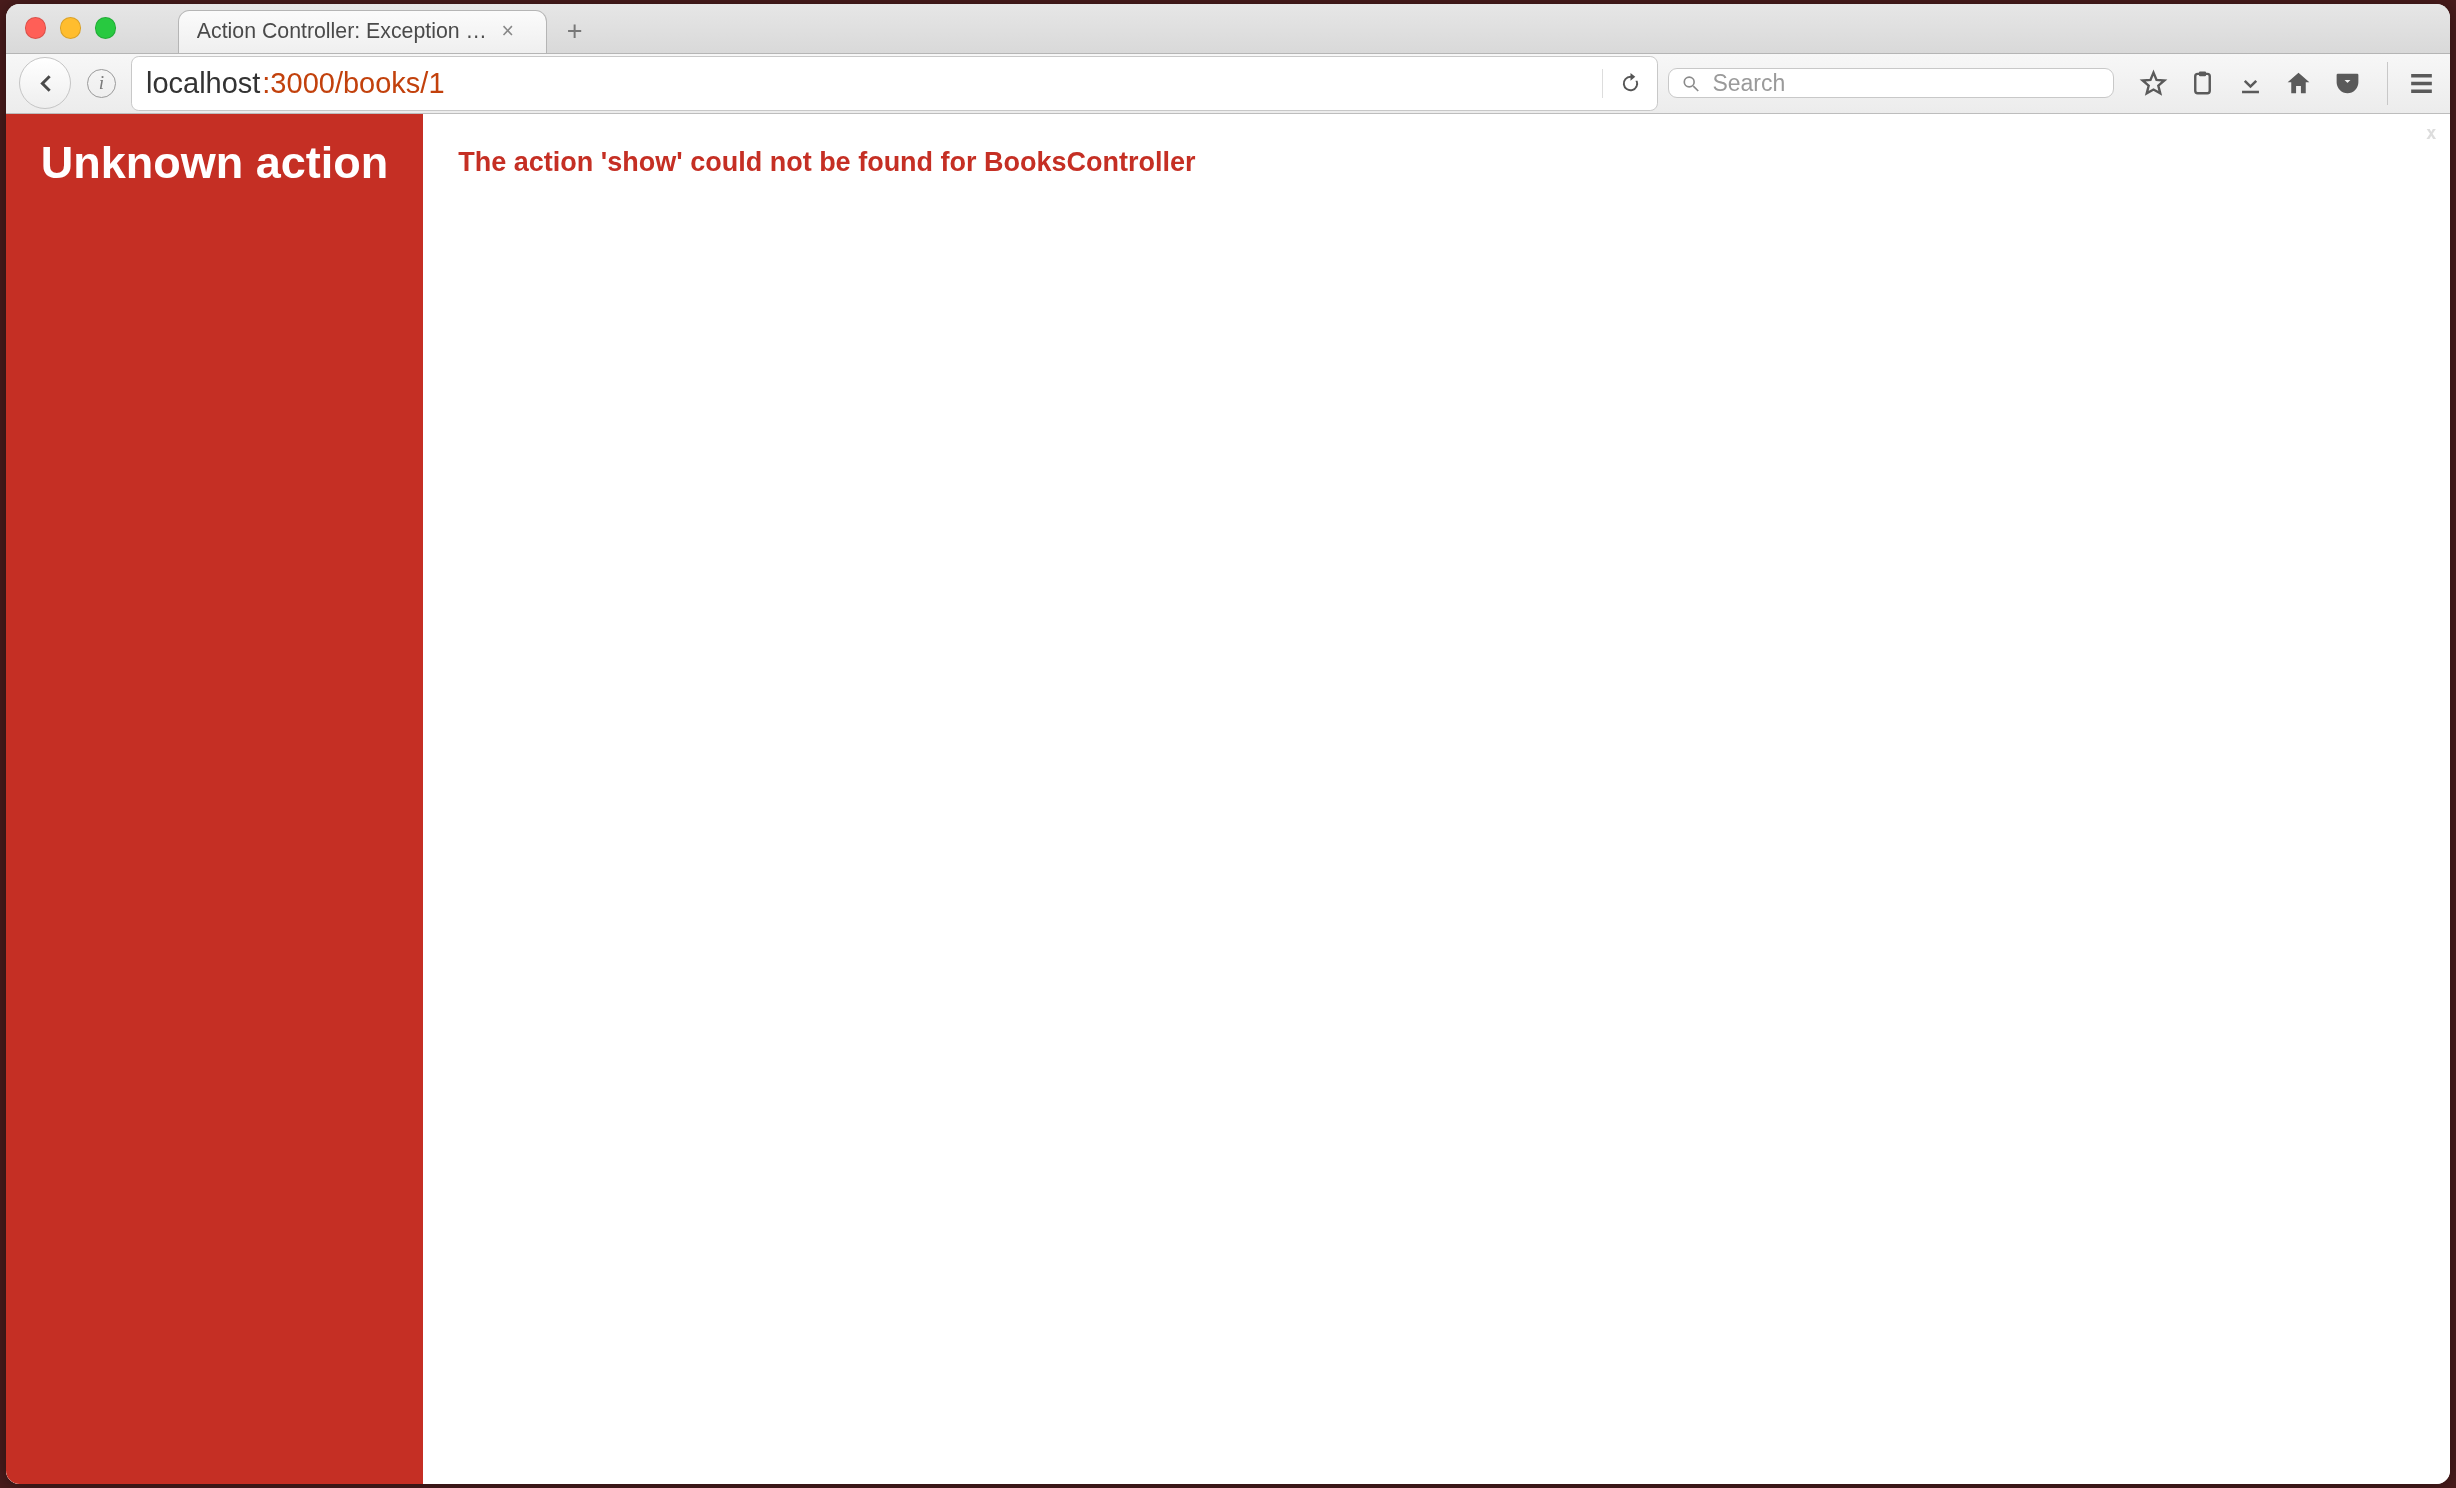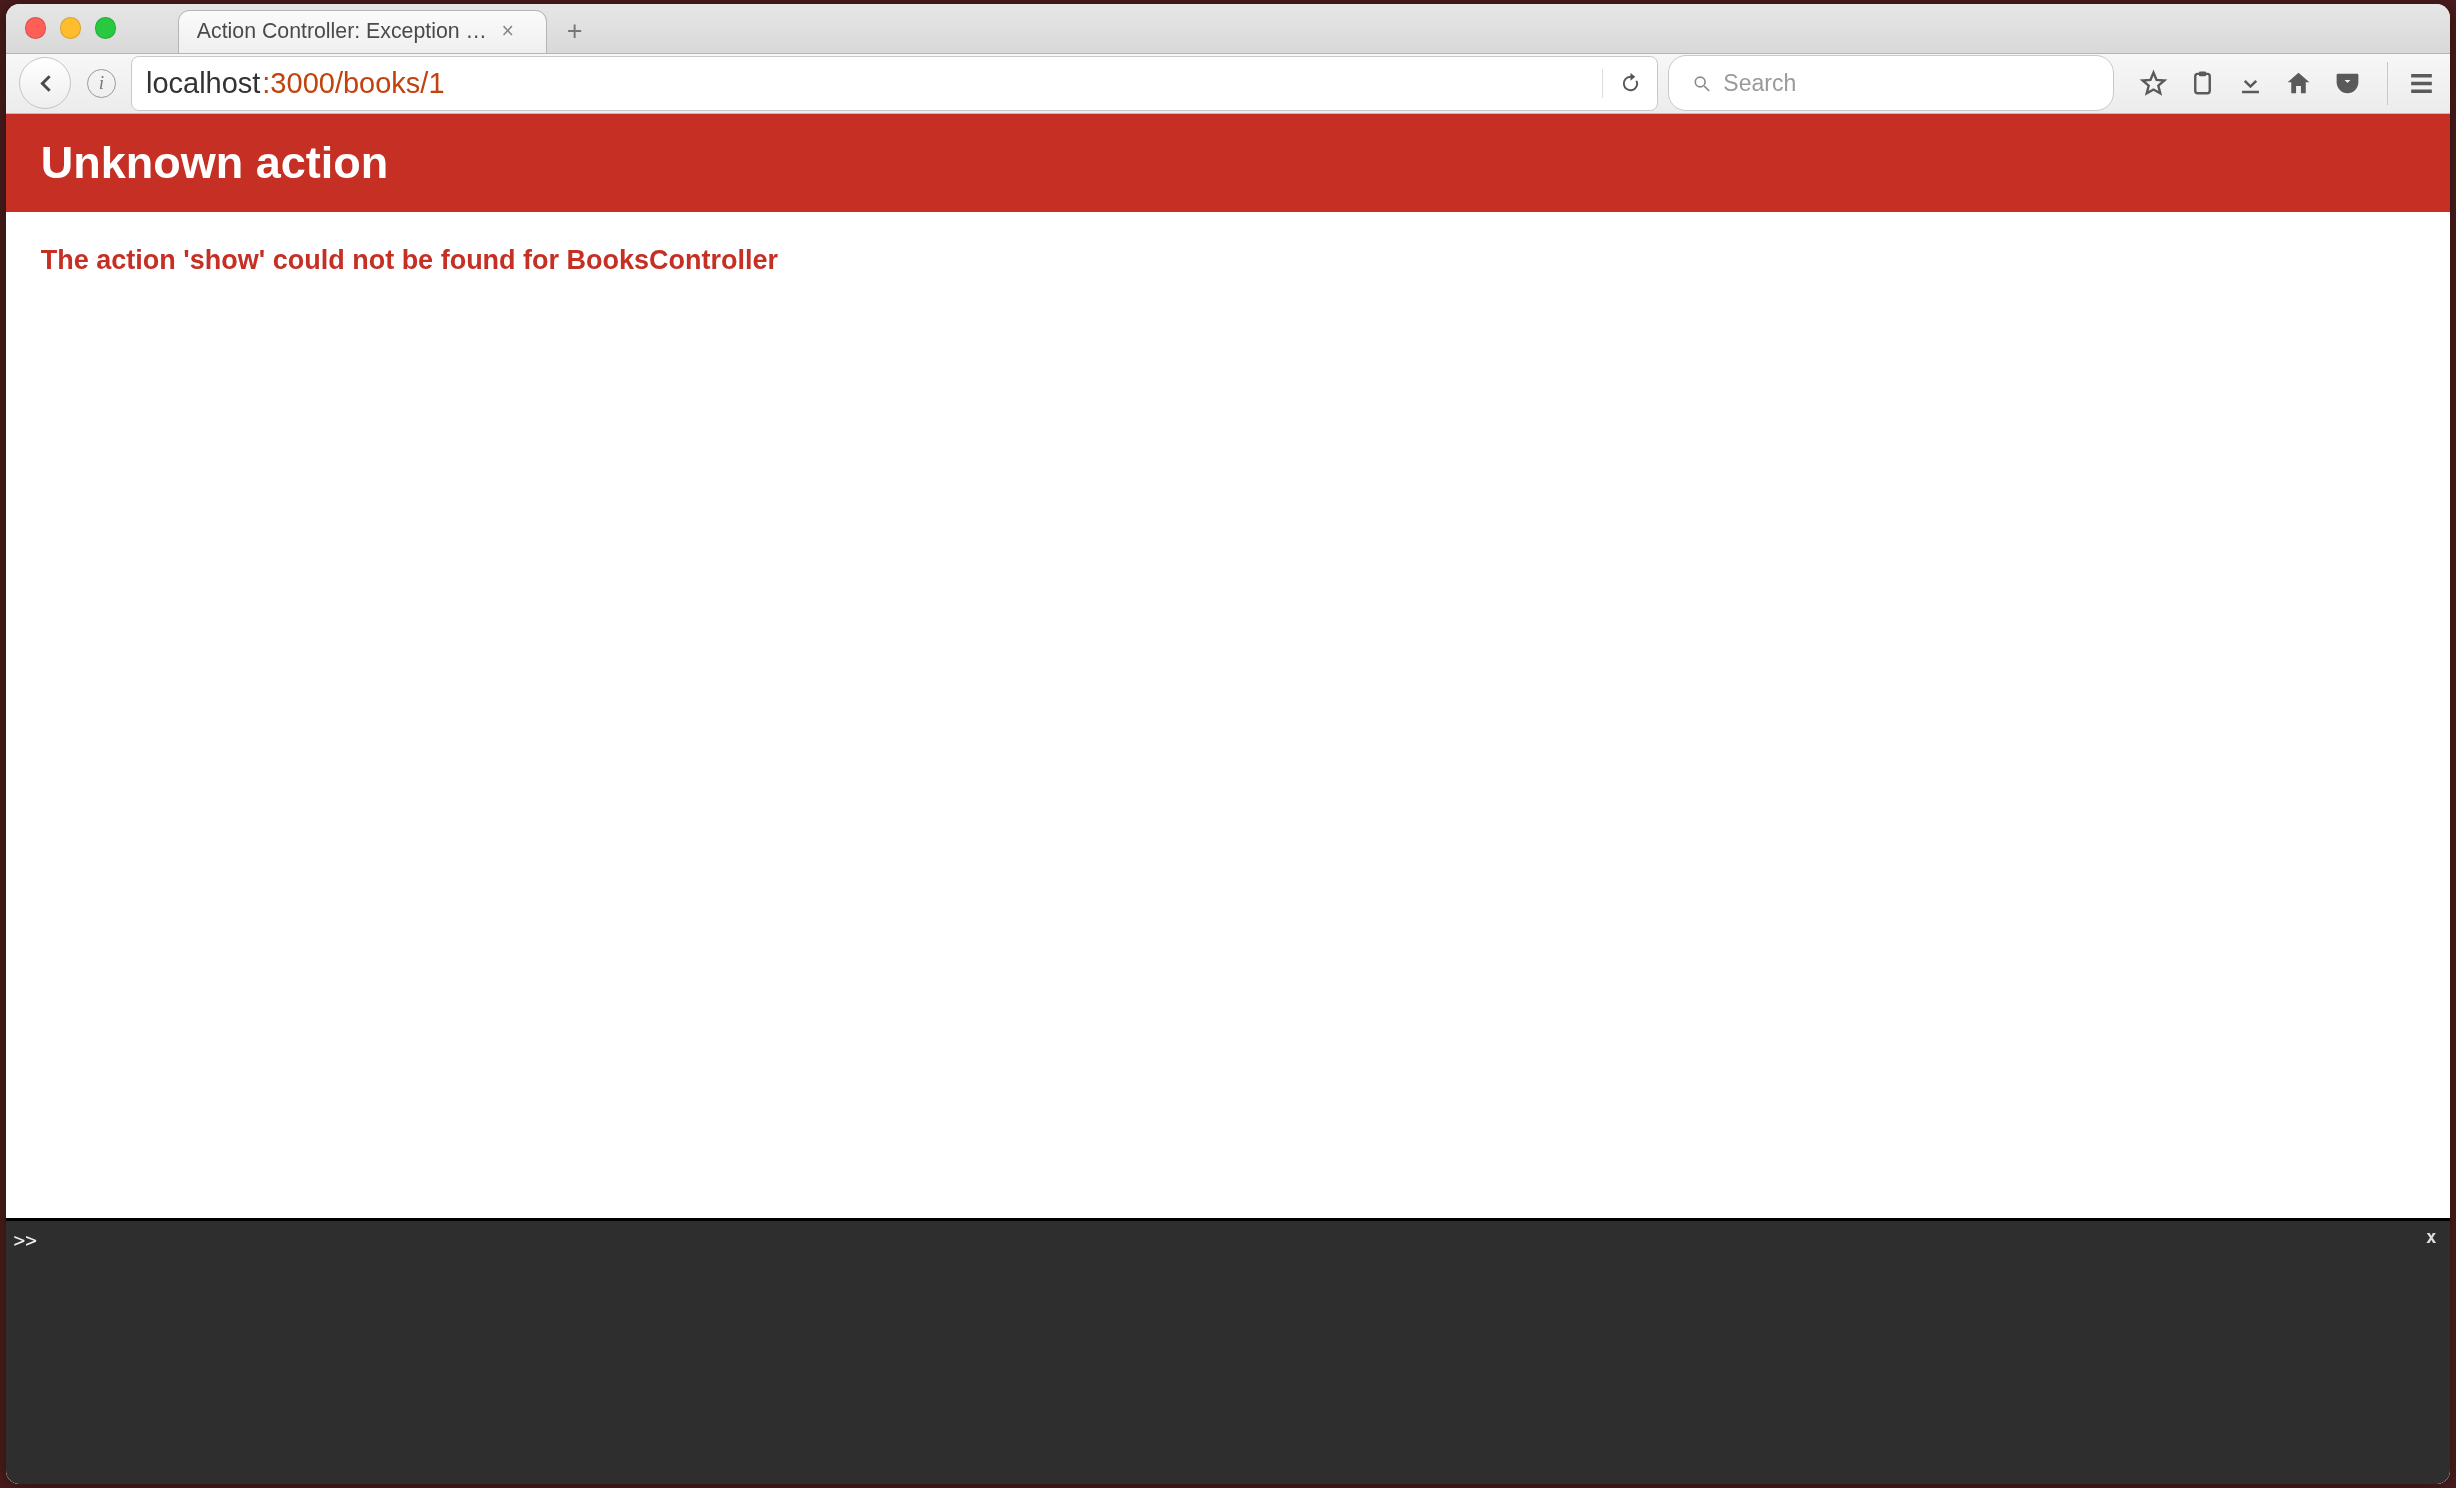--- a/index.html
+++ b/index.html
@@ -139,27 +139,27 @@
   .url-sep {
     width: 1px; height: 29px;
     background: #ddd;
     margin: 0 11.6px;
   }
   .reload-btn { color:#555; display:flex; align-items:center; justify-content:center; width:27px; }
   .reload-btn svg { width:23px; height:23px; }
 
   .searchbar {
     width: 446px;
-    height: 56px;
+    height: 30px;
     border: 1px solid #c8c8c8;
-    border-radius: 18px;
+    border-radius: 9px;
     background: #fff;
     display: flex;
     align-items: center;
-    padding: 0 23px;
+    padding: 0 12px;
     gap: 11.6px;
   }
   .searchbar svg { width: 21.3px; height: 21.3px; color:#8a8a8a; }
   .searchbar input {
     border: none; outline:none;
     font-size: 23px;
     color: #333;
     width: 100%;
     background: transparent;
   }
@@ -177,21 +177,21 @@
   .tool-icons .ic svg { width: 29px; height: 29px; }
 
   .tool-sep { width:1px; height:43px; background:#c8c8c8; margin:0 7.8px; }
   .menu-btn svg { width: 31px; height: 31px; }
 
   
   .viewport {
     flex: 1;
     background: #fff;
     display: flex;
-    flex-direction: column;
+    flex-direction: row;
     position: relative;
     overflow: hidden;
   }
   .rails-banner {
     background: #c52f24;
     color: #fff;
     padding: 23px 35px;
     font-size: 45px;
     font-weight: 700;
   }

